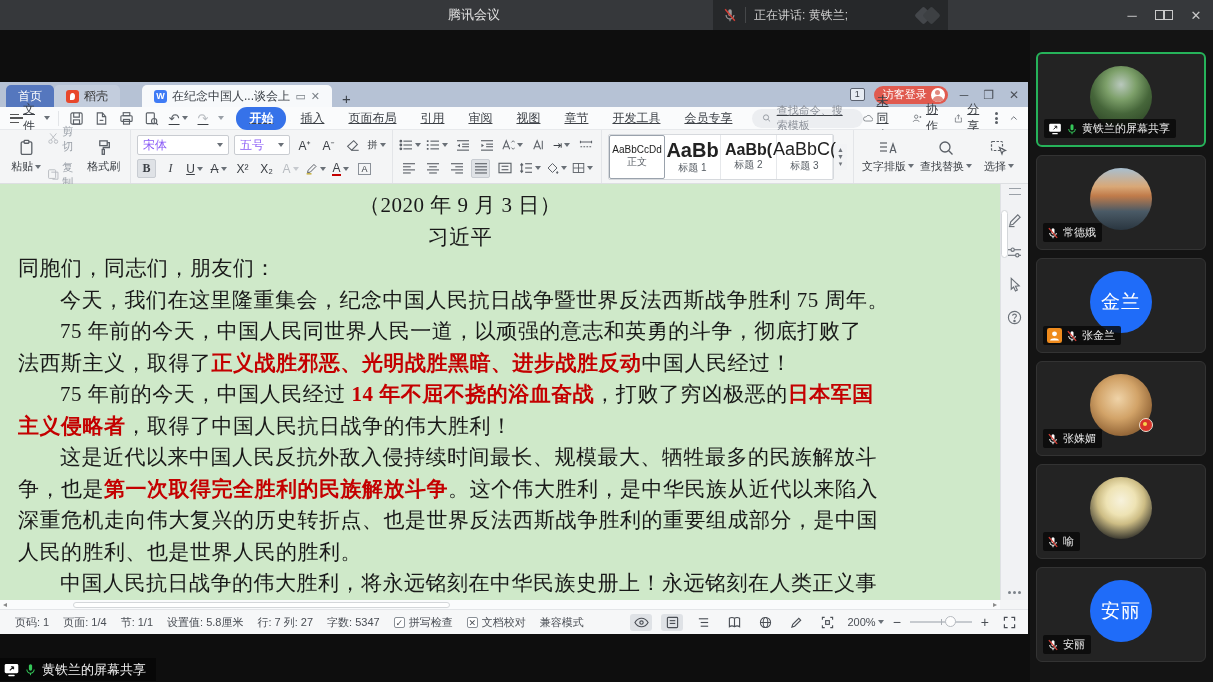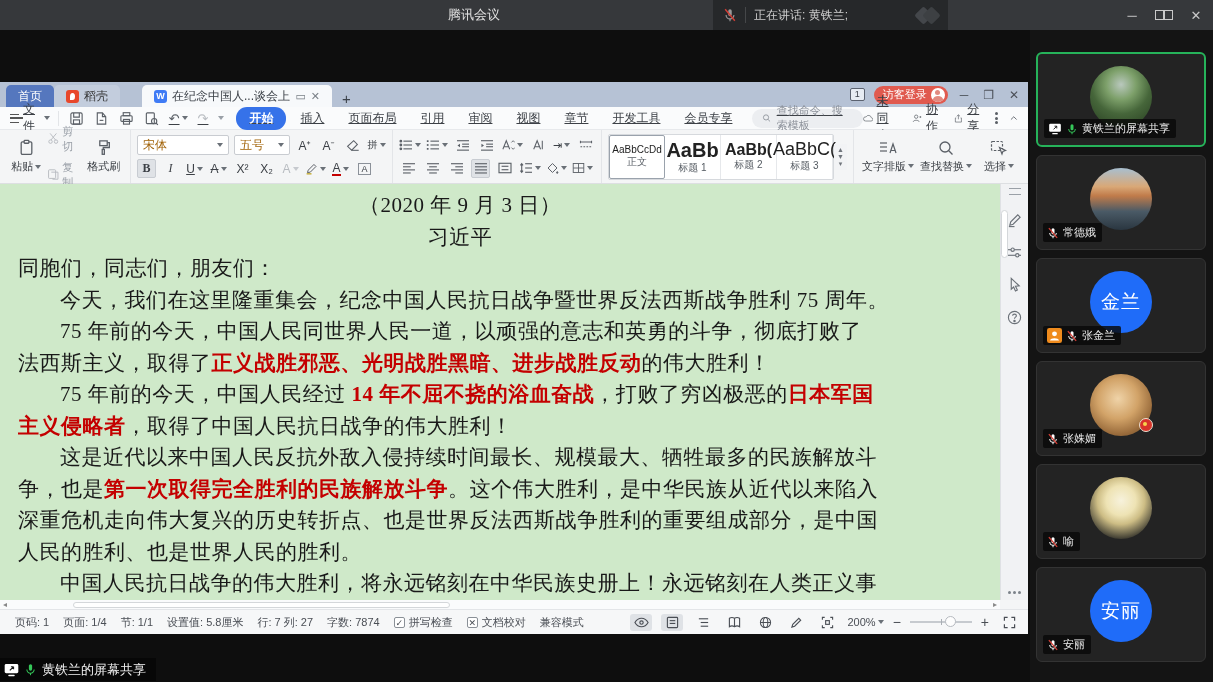--- a/index.html
+++ b/index.html
@@ -62,21 +62,21 @@
 
   
   .ribbon { position:absolute; left:0; top:48px; width:100%; height:54px; background:#f4f5f6; border-bottom:1px solid #dddfe2; display:flex; }
   .rgroup { display:flex; align-items:center; padding:3px 6px; position:relative; }
   .rgroup + .rgroup { border-left:1px solid #e3e5e8; }
   .bigbtn { display:flex; flex-direction:column; align-items:center; justify-content:center; gap:3px; width:42px; height:46px; font-size:11px; color:#3c4046; }
   .smallcol { display:flex; flex-direction:column; justify-content:center; gap:6px; font-size:11px; color:#9aa0a8; }
   .smallbtn { display:flex; align-items:center; gap:3px; }
   .fontrow { display:flex; flex-direction:column; gap:4px; }
   .fr { display:flex; align-items:center; gap:5px; }
-  .selbox { border:1px solid #c9ccd1; background:#fff; height:20px; display:flex; align-items:center; justify-content:space-between; padding:0 5px; font-size:12px; color:#a16207; border-radius:2px; }
+  .selbox { border:1px solid #c9ccd1; background:#fff; height:20px; display:flex; align-items:center; justify-content:space-between; padding:0 5px; font-size:12px; color:#8b5cf6; border-radius:2px; }
   .fbtn { min-width:19px; height:19px; display:flex; align-items:center; justify-content:center; font-size:12px; color:#3c4046; border-radius:2px; gap:2px; }
   .fbtn.sel { background:#dfe2e6; border:1px solid #c8ccd2; }
   .fbtn b { font-family:"Liberation Serif", serif; }
   .fbtn .ucolor { border-bottom:2px solid #c40000; line-height:1; }
   .fbtn .uline { text-decoration:underline; }
   .dd { width:0; height:0; border-left:3px solid transparent; border-right:3px solid transparent; border-top:4px solid #6a7077; }
   .boxA { border:1px solid #8b9199; font-size:9px; padding:0 2px; color:#3c4046; }
   .styles-wrap { display:flex; align-items:stretch; border:1px solid #d6d9dd; background:#fff; border-radius:2px; height:46px; }
   .stylebox { width:56px; display:flex; flex-direction:column; align-items:center; justify-content:center; border-right:1px solid #e6e8eb; }
   .stylebox:first-child { border:1px solid #9aa2ac; border-radius:2px; }
@@ -568,21 +568,21 @@
         </div>
       </div>
     </div>
 
     <div class="docarea" id="docarea" style="background: rgb(207, 233, 201); padding-top: 6px;">
         <div class="doc-line center"><span>（2020 年 9 月 3 日）</span></div>
         <div class="doc-line center"><span>习近平</span></div>
         <div class="doc-line"><span>同胞们，同志们，朋友们：</span></div>
         <div class="doc-line ind"><span>今天，我们在这里隆重集会，纪念中国人民抗日战争暨世界反法西斯战争胜利 75 周年。</span></div>
         <div class="doc-line ind"><span>75 年前的今天，中国人民同世界人民一道，以顽强的意志和英勇的斗争，彻底打败了</span></div>
-        <div class="doc-line"><span>法西斯主义，取得了</span><span class="r" style="color: rgb(196, 0, 0);">正义战胜邪恶、光明战胜黑暗、进步战胜反动</span><span>的伟大胜利！</span></div>
+        <div class="doc-line"><span>法西斯主义，取得了</span><span class="r" style="color: rgb(196, 0, 0);">正义战胜邪恶、光明战胜黑暗、进步战胜反动</span><span>中国人民经过！</span></div>
         <div class="doc-line ind"><span>75 年前的今天，中国人民经过 </span><span class="r" style="color: rgb(196, 0, 0);">14 年不屈不挠的浴血奋战</span><span>，打败了穷凶极恶的</span><span class="r" style="color: rgb(196, 0, 0);">日本军国</span></div>
         <div class="doc-line"><span class="r" style="color: rgb(196, 0, 0);">主义侵略者</span><span>，取得了中国人民抗日战争的伟大胜利！</span></div>
         <div class="doc-line ind"><span>这是近代以来中国人民反抗外敌入侵持续时间最长、规模最大、牺牲最多的民族解放斗</span></div>
         <div class="doc-line"><span>争，也是</span><span class="r" style="color: rgb(196, 0, 0);">第一次取得完全胜利的民族解放斗争</span><span>。这个伟大胜利，是中华民族从近代以来陷入</span></div>
         <div class="doc-line"><span>深重危机走向伟大复兴的历史转折点、也是世界反法西斯战争胜利的重要组成部分，是中国</span></div>
         <div class="doc-line"><span>人民的胜利、也是世界人民的胜利。</span></div>
         <div class="doc-line ind"><span>中国人民抗日战争的伟大胜利，将永远铭刻在中华民族史册上！永远铭刻在人类正义事</span></div>
         <div class="doc-line"></div>
       </div>
 
@@ -620,21 +620,21 @@
       <div class="hthumb"></div>
       <span class="harrow" style="right:3px;">▸</span>
     </div>
 
     <div class="statusbar">
       <span class="st">页码: 1</span>
       <span class="st">页面: 1/4</span>
       <span class="st">节: 1/1</span>
       <span class="st">设置值: 5.8厘米</span>
       <span class="st">行: 7  列: 27</span>
-      <span class="st">字数: 7874</span>
+      <span class="st">字数: 5347</span>
       <span class="st-ic">
           <span class="cbox">✓</span>
           <span>拼写检查</span>
         </span>
       <span class="st-ic">
           <span class="cbox">✕</span>
           <span>文档校对</span>
         </span>
       <span class="st">兼容模式</span>
       <div class="st-right">

